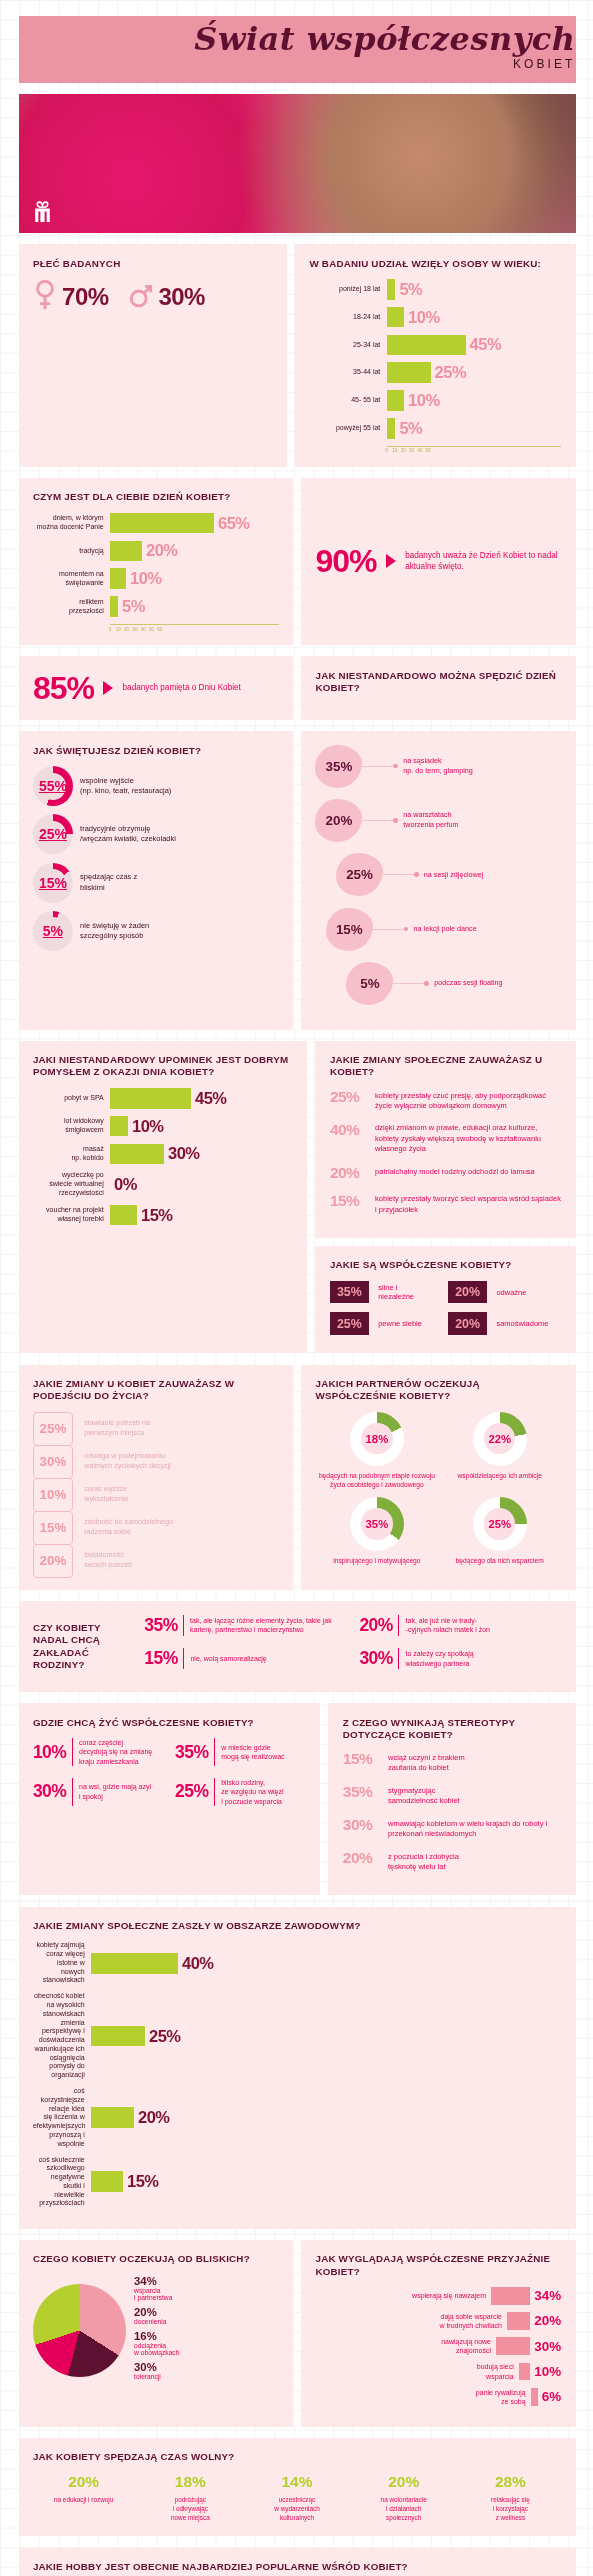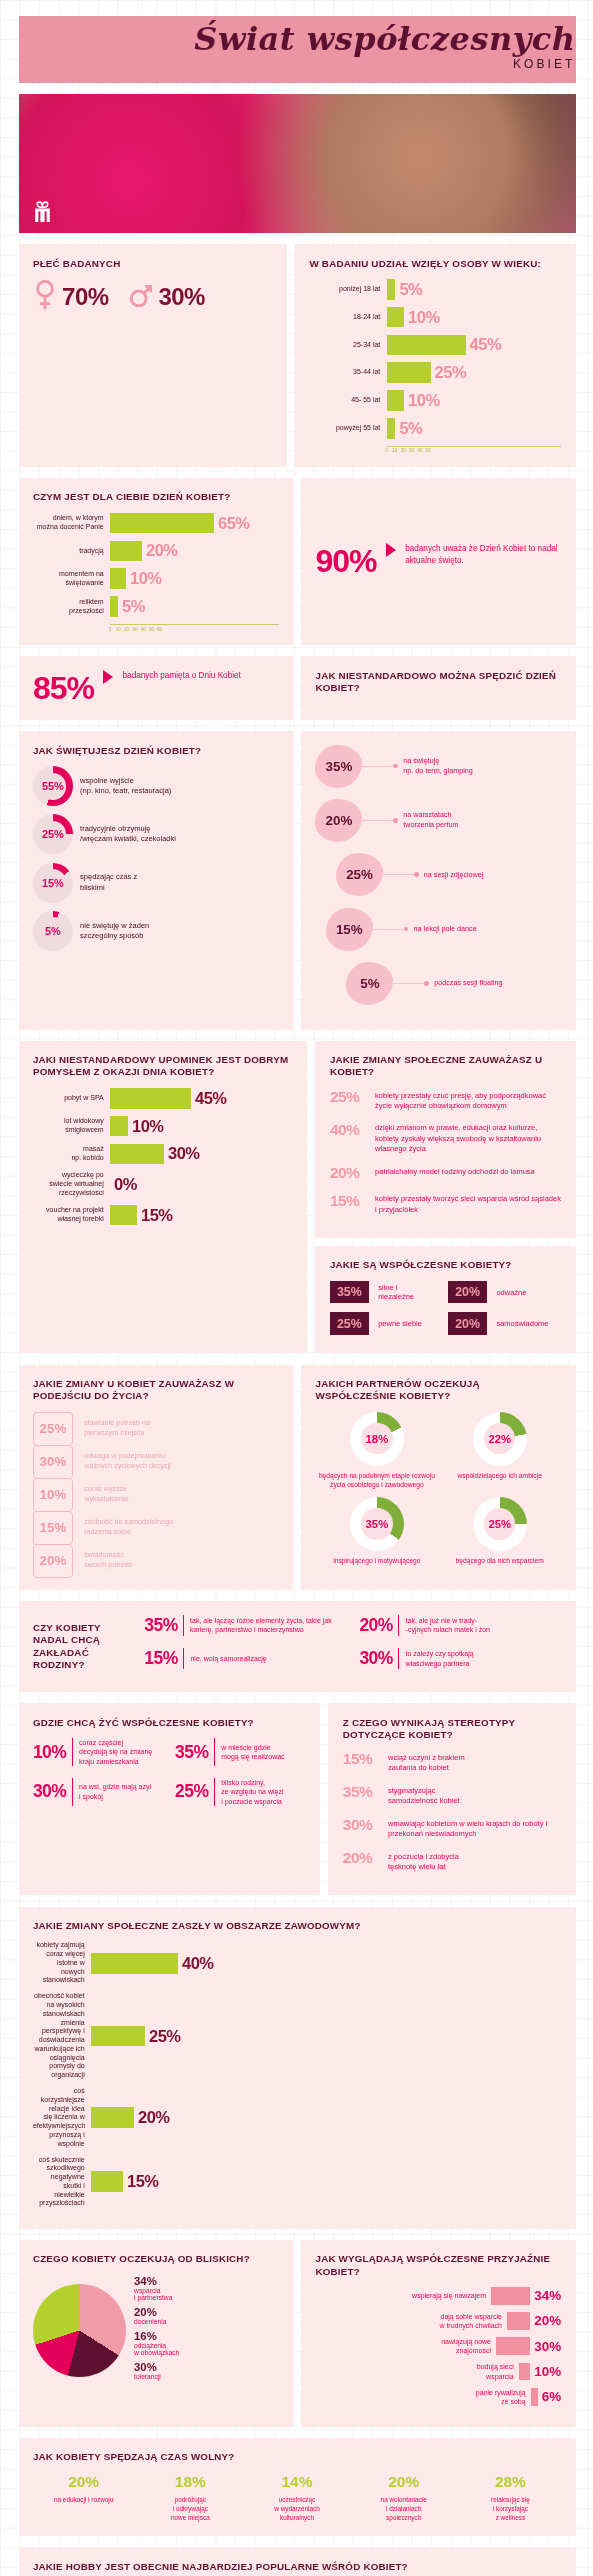--- a/index.html
+++ b/index.html
@@ -61,30 +61,30 @@
   .hrow { display:flex; align-items:center; margin-bottom:7.2px; }
   .hlab { width:77px; text-align:right; padding-right:6.2px; font-size:7px; line-height:1.25; color:#3d0f20; }
   .hlab.w110 { width:58px; }
   .hbar { height:20.6px; background:#b5cf2e; }
   .hval { font-size:16.5px; font-weight:bold; color:#ef8f9f; margin-left:4.1px; letter-spacing:-0.5px; }
   .hval.dark { color:#7d1036; }
   .axis { margin-left:77px; border-top:0.5px solid #c9c96a; display:flex; }
   .axis span { font-size:4.6px; color:#b0b844; width:16.5px; text-align:center; margin-left:-8.2px; padding-top:1.5px; }
 
   
-  .bigstat { display:flex; align-items:flex-start; gap:9.3px; }
+  .bigstat { display:flex; align-items:center; gap:9.3px; }
   .bigstat .num { font-size:32px; font-weight:bold; color:#e4005a; letter-spacing:-1px; }
   .bigstat .tri { width:0;height:0;border-left:10.3px solid #e4005a;border-top:7.2px solid transparent;border-bottom:7.2px solid transparent; }
   .bigstat .txt { font-size:8.2px; color:#e4005a; line-height:1.45; }
 
   
   .donut-row { display:flex; align-items:center; gap:7.2px; margin-bottom:8.2px; }
   .donut { width:40px; height:40px; border-radius:50%; position:relative; flex:none; background:#fff; }
   .donut .inner { position:absolute; inset:6.7px; border-radius:50%; background:#f0dcdf; display:flex; align-items:center; justify-content:center;
-    font-size:11px; font-weight:bold; color:#e4005a; }
+    font-size:14px; font-weight:bold; color:#e4005a;text-decoration:underline; }
   .donut-label { font-size:7.5px; color:#3d0f20; line-height:1.35; }
 
   
   .blob-item { display:flex; align-items:center; gap:0; margin-bottom:11.3px; }
   .blob { width:47px; height:43px; background:#f7bfc9; display:flex; align-items:center; justify-content:center;
      border-radius:46% 54% 52% 48% / 55% 42% 58% 45%; flex:none; }
   .blob span { font-size:13.4px; font-weight:bold; color:#5e1030; }
   .leader { height:1px; background:#f3c3cd; width:31px; }
   .dot { width:4.6px;height:4.6px;border-radius:50%;background:#f098ab; flex:none; }
   .blob-txt { font-size:7.2px; color:#e4005a; line-height:1.4; margin-left:5.2px; }
@@ -303,21 +303,21 @@
         </div>
     </div>
     <div class="panel" style="flex:1">
       <div id="unusual-list">
   <div class="blob-item" style="margin-left:0px">
     <div class="blob">
               <span>35%</span>
             </div>
     <div class="leader"></div>
     <div class="dot"></div>
-    <div class="blob-txt"><span>na świętuję</span><br><span>np. do term, glamping</span></div>
+    <div class="blob-txt"><span>na sąsiadek</span><br><span>np. do term, glamping</span></div>
   </div>
   <div class="blob-item" style="margin-left:0px">
     <div class="blob">
               <span>20%</span>
             </div>
     <div class="leader"></div>
     <div class="dot"></div>
     <div class="blob-txt"><span>na warsztatach</span><br><span>tworzenia perfum</span></div>
   </div>
   <div class="blob-item" style="margin-left:20.6px">

